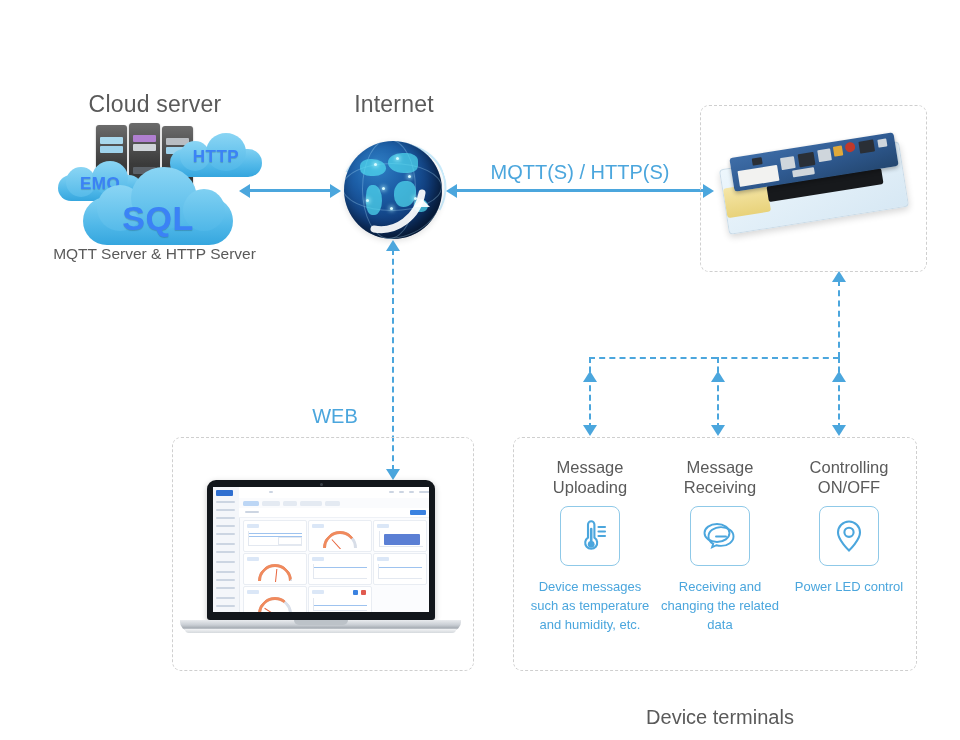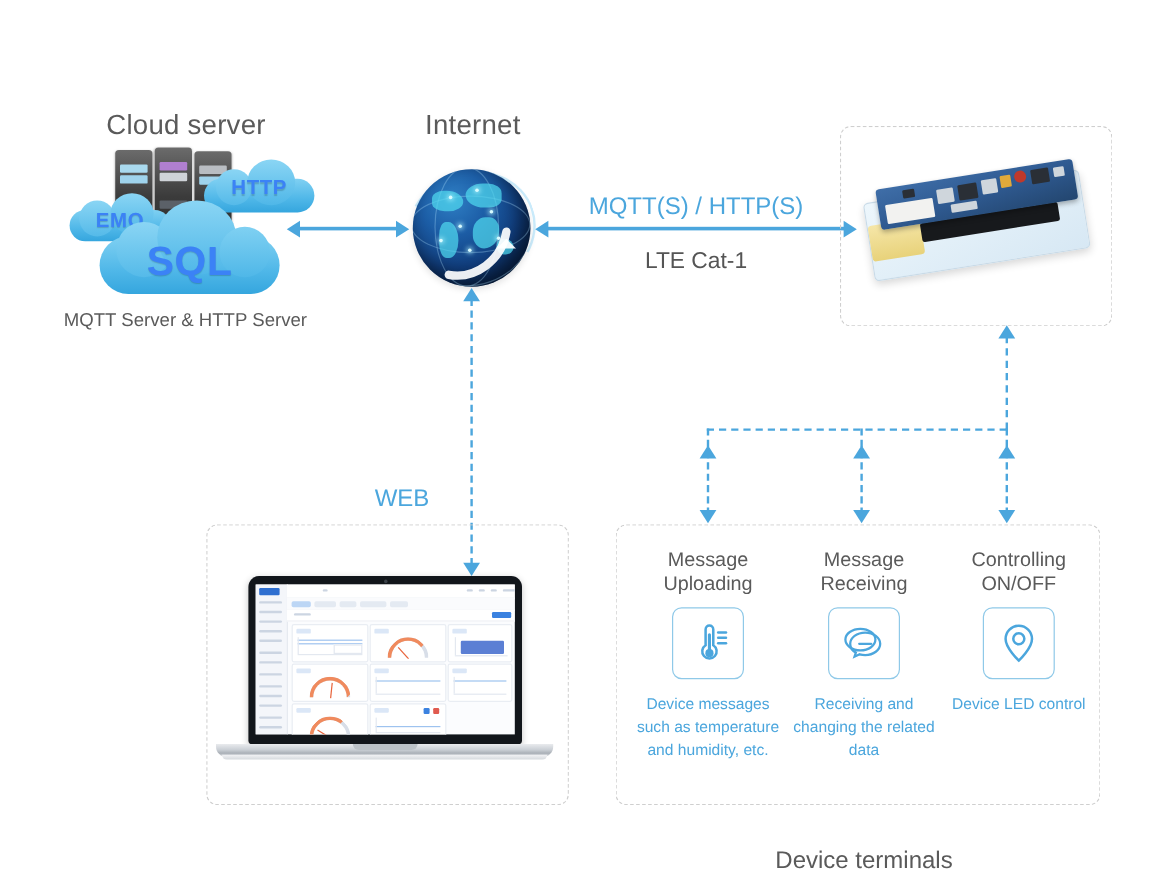--- a/index.html
+++ b/index.html
@@ -205,21 +205,21 @@
 
     <div style="position:absolute;left:25px;top:50px;width:150px;height:78px;">
       <div class="cbody" style="left:0;top:30px;width:150px;height:48px;border-radius:40px;"></div>
       <div class="cloud" style="left:14px;top:18px;width:46px;height:46px;background:linear-gradient(180deg,#8ad5f4,#55bae9);"></div>
       <div class="cloud" style="left:48px;top:0px;width:66px;height:62px;background:linear-gradient(180deg,#8ad5f4,#4fb7e8);"></div>
       <div class="cloud" style="left:100px;top:22px;width:42px;height:42px;background:linear-gradient(180deg,#7fd0f2,#4fb7e8);"></div>
       <div class="cloudtext" style="top:32px;font-size:34px;">SQL</div>
     </div>
   </div>
 
-  <div class="cap-small abs" style="left:12px;top:222px;width:285px;">MQTT Server &amp; HTTP Server</div>
+  <div class="cap-small abs" style="left:12px;top:208px;width:285px;">MQTT Server &amp; HTTP Server</div>
 
   <div>
     <div class="hline" style="left:248px;top:152px;width:84px;"></div>
     <div class="ar ar-l" style="left:239px;top:146.5px;"></div>
     <div class="ar ar-r" style="left:330px;top:146.5px;"></div>
   </div>
 
   <div class="ttl abs" style="left:300px;top:54px;width:188px;">Internet</div>
 
   <div style="position:absolute;left:340px;top:100px;width:106px;height:106px;">
@@ -248,21 +248,20 @@
       <path d="M82,62 L74,70 L90,70 Z" fill="#ffffff" opacity=".92"></path>
     </svg>
   </div>
 
   <div>
     <div class="hline" style="left:455px;top:152px;width:250px;"></div>
     <div class="ar ar-l" style="left:446px;top:146.5px;"></div>
     <div class="ar ar-r" style="left:703px;top:146.5px;"></div>
   </div>
   <div class="blue-lbl abs" style="left:450px;top:124px;width:260px;">MQTT(S) / HTTP(S)</div>
-  <div class="dark-lbl abs" style="left:450px;top:170px;width:260px;">LTE Cat-1</div>
 
   <div class="panel" style="left:700px;top:68px;width:225px;height:165px;"></div>
   <div class="board-wrap">
     <div class="acryl"></div>
     <div class="batt"></div>
     <div class="blackstrip"></div>
     <div class="pcb">
       <div class="chip white" style="left:6px;top:14px;width:40px;height:16px;"></div>
       <div class="chip" style="left:50px;top:8px;width:14px;height:12px;"></div>
       <div class="chip dk" style="left:68px;top:7px;width:16px;height:13px;"></div>
@@ -455,18 +454,18 @@
     <div class="fhead">
       <div>Controlling</div>
       <div>ON/OFF</div>
     </div>
     <div class="ficon">
       <svg width="34" height="38" viewBox="0 0 34 38">
         <path d="M17 4.5c6.1 0 11 4.9 11 11 0 7.6-11 18-11 18S6 23.1 6 15.5c0-6.1 4.9-11 11-11z" fill="none" stroke="#4ba6dd" stroke-width="2.1"></path>
         <circle cx="17" cy="15.3" r="4.6" fill="none" stroke="#4ba6dd" stroke-width="2.1"></circle>
       </svg>
     </div>
-    <div class="fdesc">Device LED control</div>
+    <div class="fdesc">Power LED control</div>
   </div>
 
   <div class="cap-dark abs" style="left:615px;top:669px;width:210px;">Device terminals</div>
 
 </div>
 
 </body></html>

